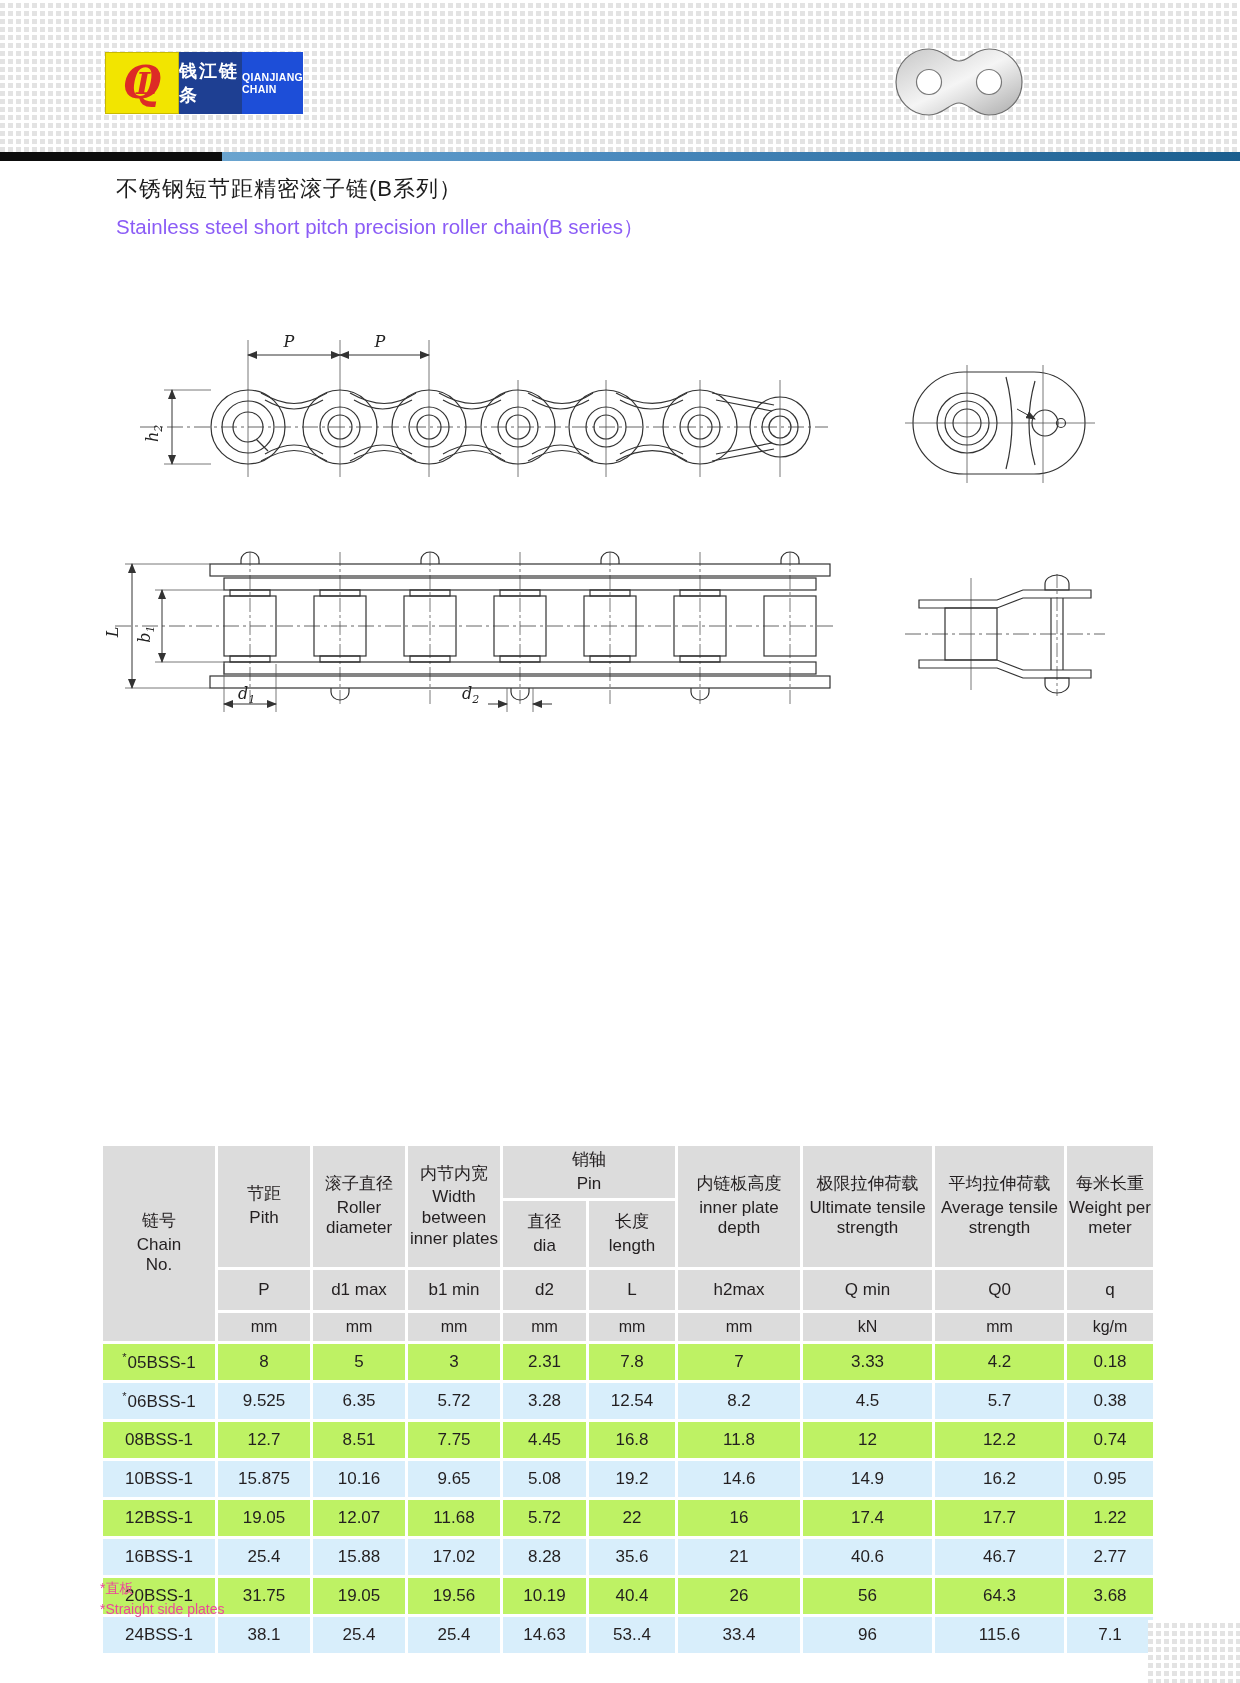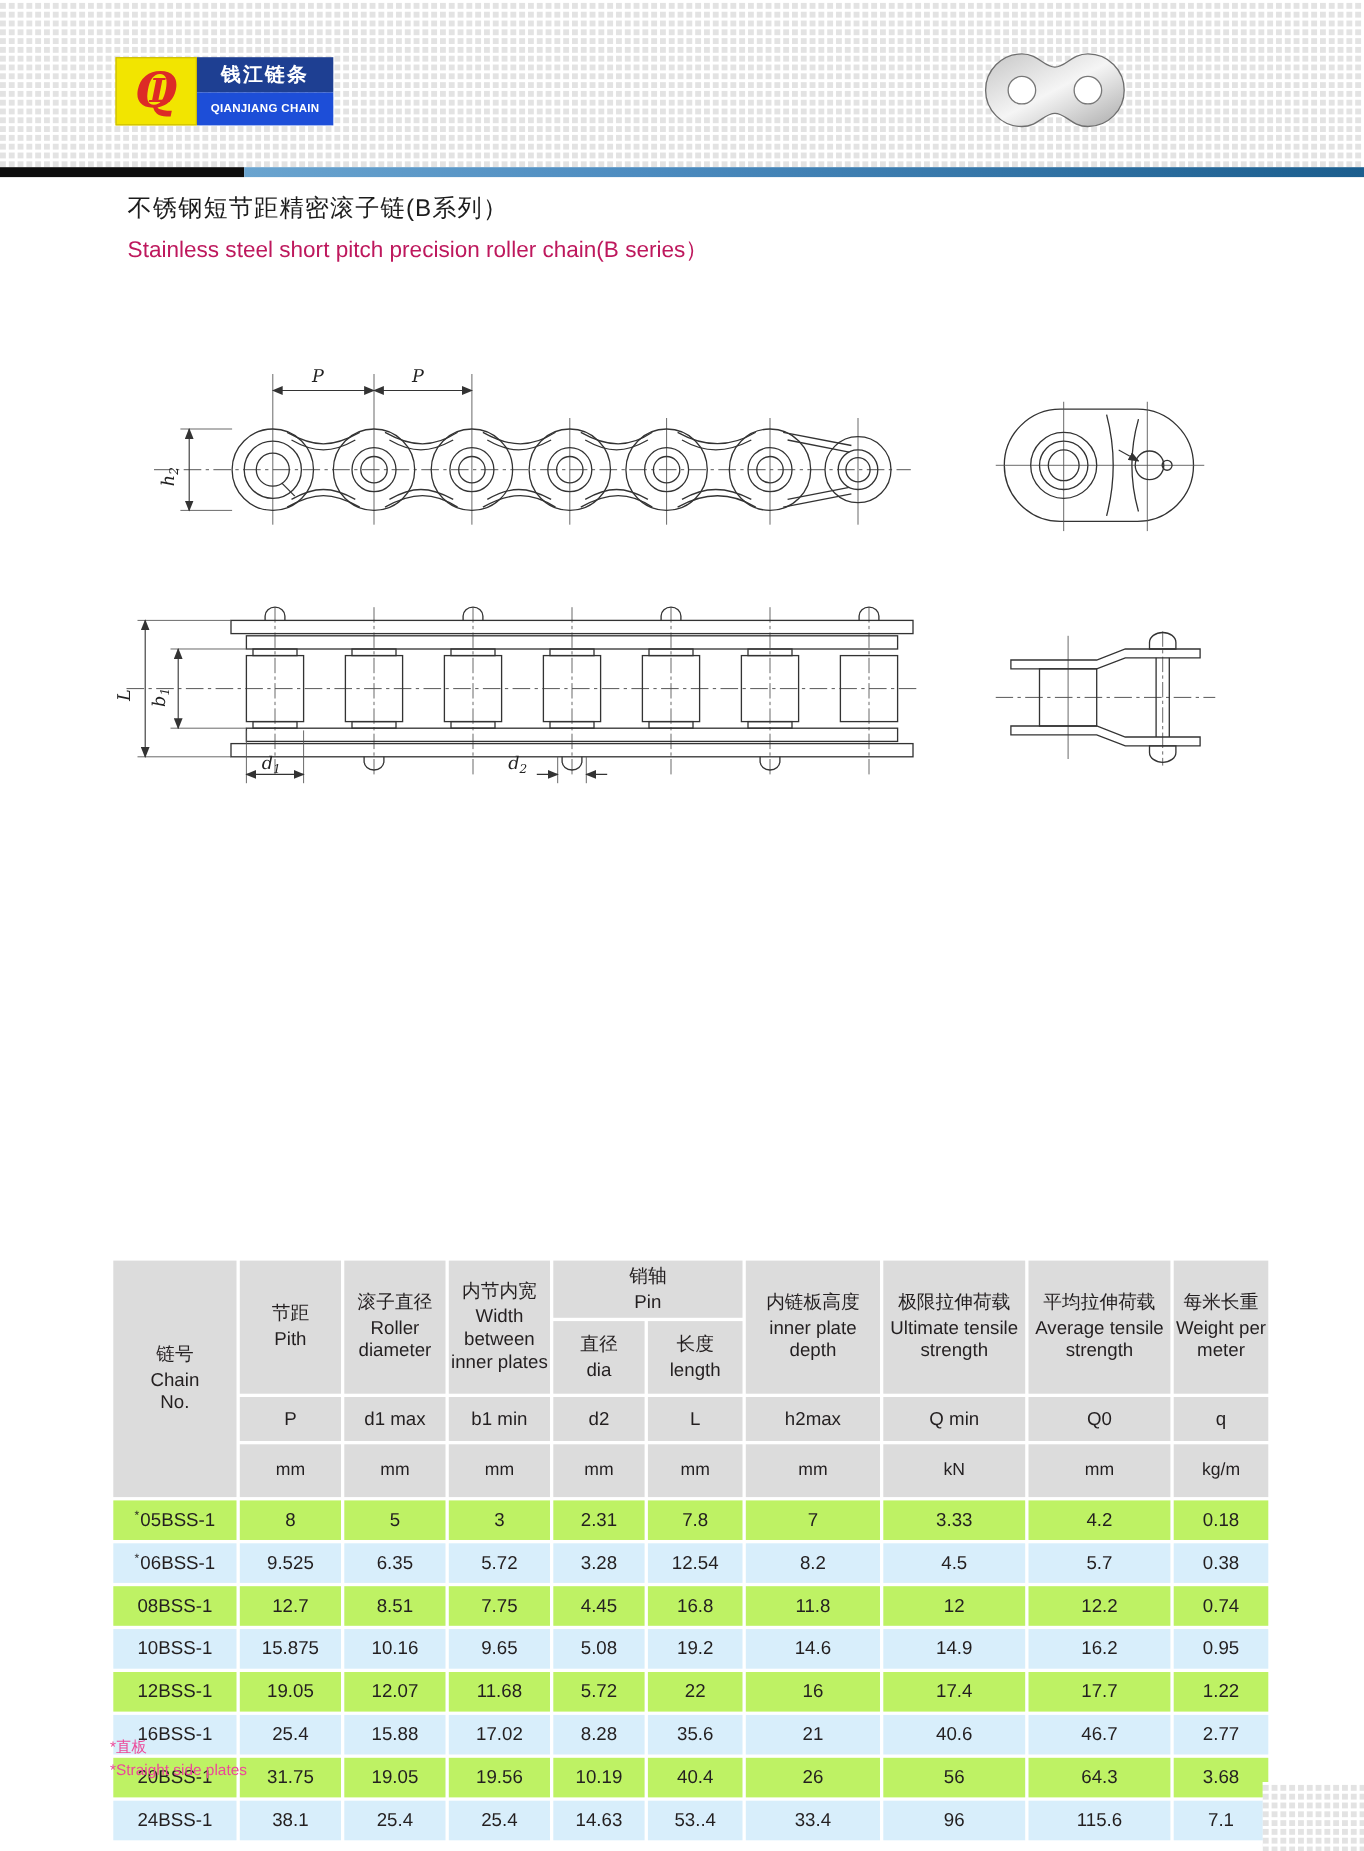--- a/index.html
+++ b/index.html
@@ -26,35 +26,35 @@
   .logo { position:absolute; left:105px; top:52px; display:flex; height:62px; }
   .logo-mark {
     width:74px; height:62px; background:#f2e500; border:1px solid #c9b900;
     display:flex; align-items:center; justify-content:center;
     font-family:"DejaVu Serif","Liberation Serif",serif; font-style:italic; font-weight:bold;
     font-size:44px; color:#dd2b26; line-height:1; position:relative;
   }
   .logo-mark .l-overlay {
     position:absolute; left:30px; top:16px; font-size:30px; color:#dd2b26;
   }
-  .logo-text { width:124px; height:62px; display:flex; flex-direction:column; }
+  .logo-text { width:124px; height:62px; display:flex; flex-direction:row; }
   .logo-cn {
     flex:1.1; background:#1e3f92; color:#ffffff; font-weight:bold; font-size:18px;
     display:flex; align-items:center; justify-content:center; letter-spacing:2px;
   }
   .logo-en {
     flex:1; background:#1d4ed8; color:#ffffff; font-weight:bold; font-size:10.5px;
     display:flex; align-items:center; justify-content:center; letter-spacing:.3px;
   }
   .chain-plate-img { position:absolute; left:893px; top:46px; }
 
   
   .title-block { position:absolute; left:116px; top:174px; }
   .title-cn { font-size:22px; letter-spacing:1px; color:#1c1c1c; margin-bottom:9px; }
-  .title-en { font-size:20.5px; color:#be185d; }
+  .title-en { font-size:20.5px; color:#8b5cf6; }
 
   
   .dwg { position:absolute; }
   svg .ln    { stroke:#333; stroke-width:1.2; fill:none; }
   svg .thin  { stroke:#555; stroke-width:.8; fill:none; }
   svg .cl    { stroke:#555; stroke-width:.9; fill:none; stroke-dasharray:16 4 3 4; }
   svg .dim   { stroke:#333; stroke-width:1; fill:none; }
   svg text.dimlab {
     font-family:"DejaVu Serif","Liberation Serif",serif; font-style:italic;
     font-size:16px; fill:#222; stroke:none;
@@ -67,21 +67,21 @@
     border-collapse:separate; border-spacing:3px; table-layout:fixed;
     font-size:17px; color:#231f20;
   }
   table.spec th, table.spec td { text-align:center; vertical-align:middle; font-weight:normal; padding:1px 2px; }
   table.spec th { background:#dcdcdc; line-height:1.22; }
   table.spec .cn-line { font-size:17px; display:block; }
   table.spec .en-line { font-size:17px; display:block; margin-top:3px; }
   th.chain-col .en-line { width:62px; margin-left:auto; margin-right:auto; }
   tr.h-row1 { height:52px; } tr.h-row2 { height:66px; }
   tr.sym-row td, tr.unit-row td { background:#dcdcdc; }
-  tr.sym-row { height:40px; } tr.unit-row { height:48px; font-size:16px; }
+  tr.sym-row { height:40px; } tr.unit-row { height:28px; font-size:16px; }
   tr.data-row { height:36px; }
   tr.r-dark td  { background:#bef264; }
   tr.r-light td { background:#d8eefb; }
   td sup.star { font-size:11px; vertical-align:super; margin-right:1px; }
 
   
   .footnotes { position:absolute; left:100px; top:1578px; font-size:14px; line-height:1.5; color:#ec4899; }
 
   .corner-dots { position:absolute; left:1148px; top:1620px; width:92px; height:63px; }
 </style>

